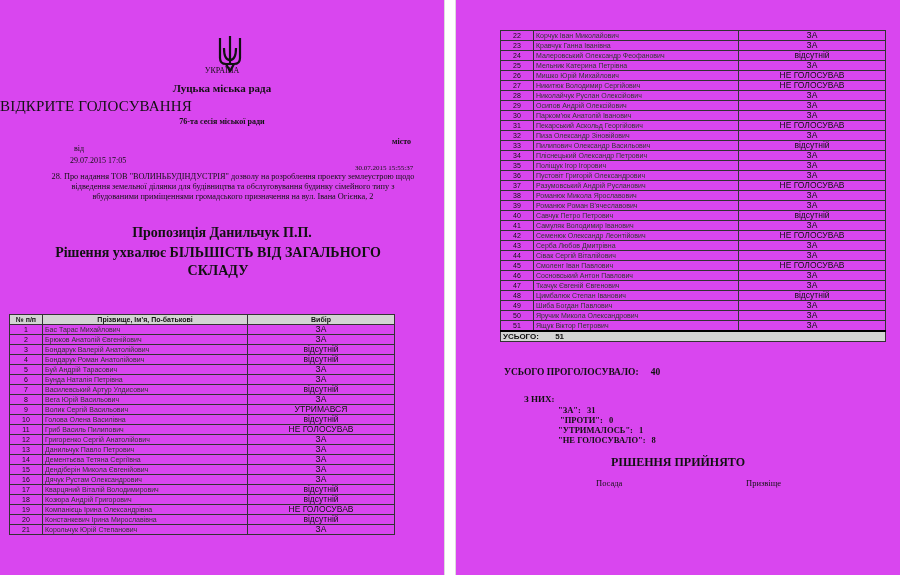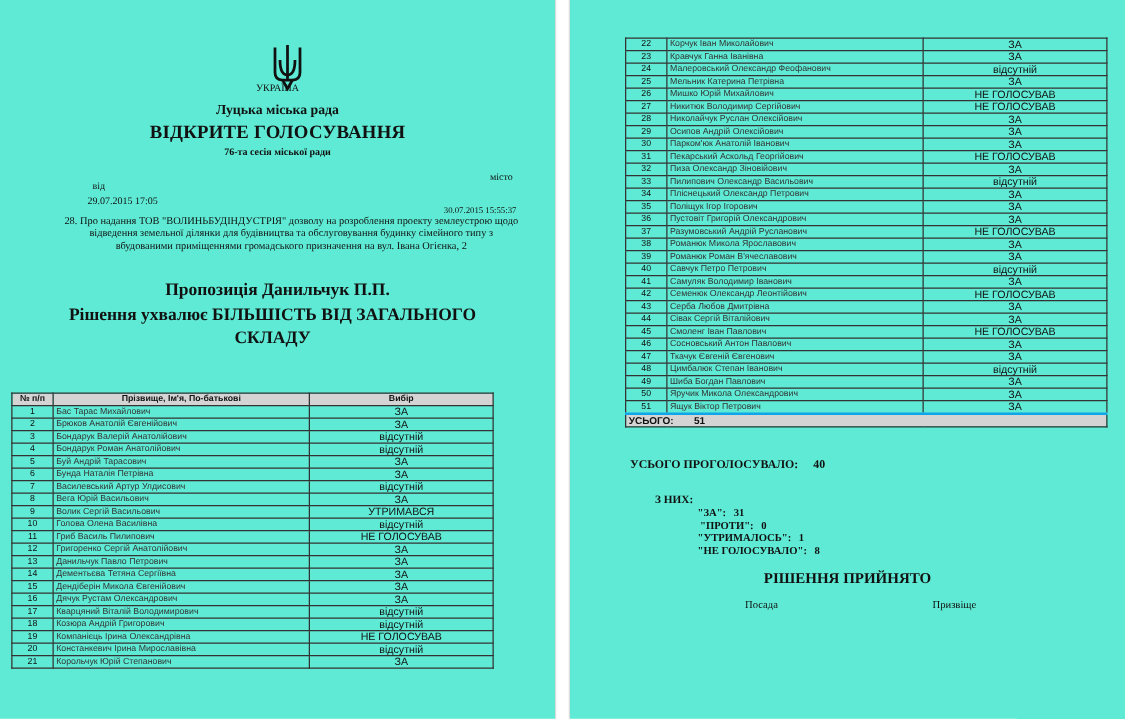--- a/index.html
+++ b/index.html
@@ -1,42 +1,42 @@
 <!DOCTYPE html>
 <html><head>
   <meta charset="utf-8">
   <style>
     html, body { margin: 0; padding: 0; background: #ffffff; }
     body { width: 900px; height: 575px; position: relative; overflow: hidden; font-family: "Liberation Serif", serif; color: #111; }
-    .page { position: absolute; top: 0; background: #5eead4; }
+    .page { position: absolute; top: 0; background: #d946ef; }
     #page-left { left: 0; width: 444px; height: 575px; }
     #page-right { left: 456px; width: 444px; height: 575px; }
     .gutter { position: absolute; top: 0; left: 444px; width: 12px; height: 575px; background: #fff; border-left: 1px solid #dcdcdc; border-right: 1px solid #dcdcdc; box-sizing: border-box; }
     .emblem { position: absolute; left: 216px; top: 34px; width: 28px; height: 40px; }
     .h-country { position: absolute; left: 0; width: 444px; top: 66px; font-size: 8px; font-weight: normal; text-align: center; }
     .h-council { position: absolute; left: 0; width: 444px; top: 82px; font-size: 11px; font-weight: bold; text-align: center; }
-    .h-title { position: absolute; left: 0; width: 444px; top: 98px; font-size: 15px; font-weight: bold; text-align: center; letter-spacing: 0.2px; }
+    .h-title { position: absolute; left: 0; width: 444px; top: 98px; font-size: 15px; font-weight: normal; letter-spacing: 0.2px; }
     .h-session { position: absolute; left: 0; width: 444px; top: 117px; font-size: 8px; font-weight: bold; text-align: center; }
-    .h-city { position: absolute; left: 392px; top: 137px; font-size: 8px; }
+    .h-city { position: absolute; left: 392px; top: 137px; font-size: 8px; font-weight: bold; }
     .h-date-lbl { position: absolute; left: 50px; top: 144px; font-size: 8px; padding-left: 24px; }
     .h-date { position: absolute; left: 70px; top: 144px; font-size: 8px; margin-top: 12px; }
     .h-datetime2 { position: absolute; left: 355px; top: 164px; font-size: 7px; }
     .h-agenda { position: absolute; left: 50px; width: 366px; top: 172px; font-size: 8.3px; line-height: 10px; text-align: center; }
     .h-proposal { position: absolute; left: 0; width: 444px; top: 225px; font-size: 14px; font-weight: bold; text-align: center; }
     .h-decision { position: absolute; left: 48px; width: 340px; top: 244px; font-size: 14px; font-weight: bold; text-align: center; line-height: 18px; }
 
     table.votes { position: absolute; border-collapse: collapse; font-family: "Liberation Sans", sans-serif; font-size: 7px; }
     table.votes td, table.votes th { border: 1px solid #333; padding: 0 2px; height: 9px; line-height: 9px; white-space: nowrap; overflow: hidden; }
     table.votes th { background: #d4d4d4; font-weight: bold; font-size: 7px; text-align: center; }
     table.votes td.num { text-align: center; width: 28px; }
     table.votes td.name { width: 200px; color: #333; }
     table.votes td.vote { text-align: center; font-size: 8.5px; }
     #table-left { left: 9px; top: 314px; width: 386px; }
     #table-right { left: 44px; top: 30px; width: 386px; }
-    table.votes tr.total td { background: #d4d4d4; font-weight: bold; font-size: 8px; border-top: 2px solid #0ea5e9; }
+    table.votes tr.total td { background: #d4d4d4; font-weight: bold; font-size: 8px; border-top: 2px solid #000000; }
 
     .sum-total { position: absolute; left: 48px; top: 367px; font-size: 9.5px; font-weight: bold; }
     .sum-total span.val { margin-left: 12px; }
     .sum-of { position: absolute; left: 68px; top: 394px; font-size: 9px; font-weight: bold; }
     .sum-list { position: absolute; left: 102px; top: 405px; font-size: 8.5px; font-weight: bold; line-height: 10px; }
     .sum-list div span.val { margin-left: 6px; }
     .decision-accepted { position: absolute; left: 0; width: 444px; top: 455px; font-size: 12px; font-weight: bold; text-align: center; }
     .sig-pos { position: absolute; left: 140px; top: 478px; font-size: 8.5px; }
     .sig-name { position: absolute; left: 290px; top: 478px; font-size: 8.5px; }
   </style>

